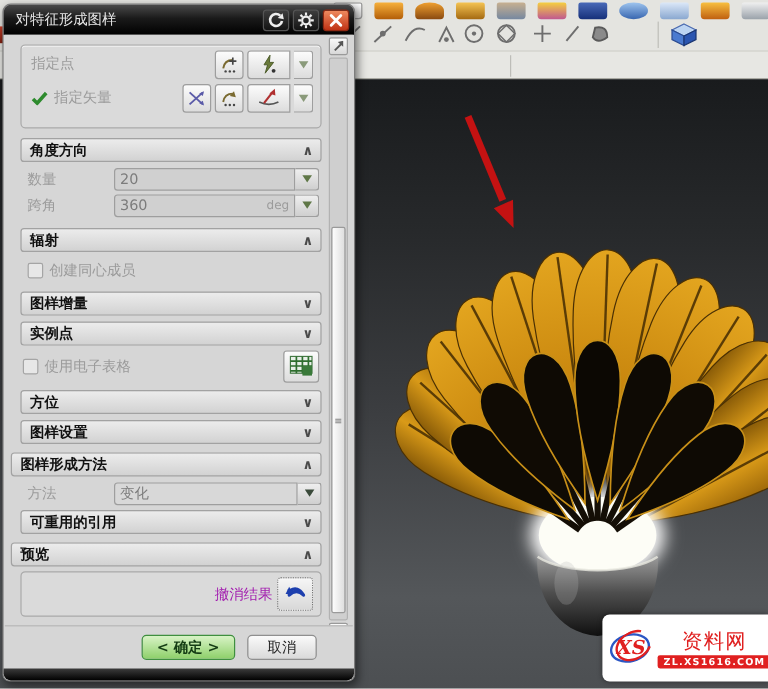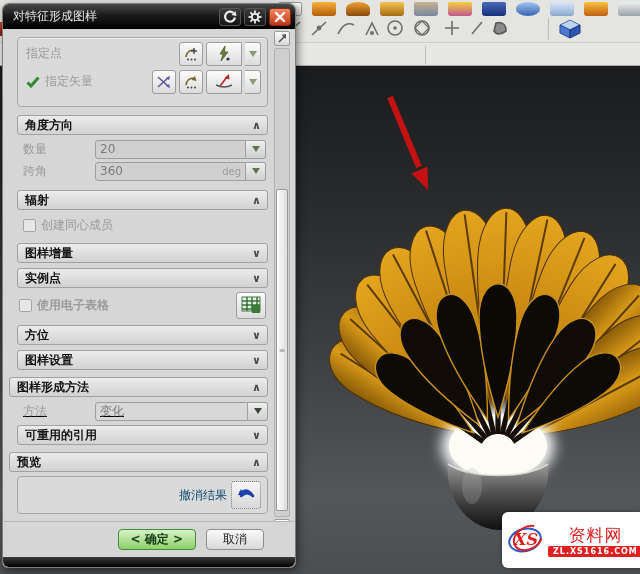--- a/index.html
+++ b/index.html
@@ -81,21 +81,21 @@
   .vrow .cap { flex:1; color:#9b9b9b; display:flex; align-items:center; gap:5px; }
   .icobtn { width:24px; height:24px; margin-left:3px; background:linear-gradient(#fcfcfc,#dcdcdc); border:1px solid #9e9e9e; border-radius:3px;
             display:flex; align-items:center; justify-content:center; }
   .icobtn.big { width:36px; }
   .icobtn.caret { width:16px; border-left:none; border-radius:0 3px 3px 0; }
   .icobtn.joinL { border-radius:3px 0 0 3px; }
 
   
   .preview-box { margin-top:4px; height:38px; background:#dadada; border:1px solid #a9a9a9; border-radius:4px;
                  display:flex; align-items:center; justify-content:flex-end; padding:0 6px; }
-  .undo-lbl { color:#0c4a6e; margin-right:4px; }
+  .undo-lbl { color:#a21caf; margin-right:4px; }
   .undo-btn { width:30px; height:28px; background:linear-gradient(#f6f6f6,#d8d8d8); border:1px dotted #777; border-radius:3px;
               display:flex; align-items:center; justify-content:center; }
   .dlg-footer { position:absolute; left:1px; right:1px; bottom:10px; height:36px; border-top:1px solid #b7b7b7;
                 display:flex; align-items:center; justify-content:flex-end; gap:10px; padding:0 30px 0 0; background:#d6d6d6; }
   .btn { height:21px; padding:0 12px; border-radius:4px; display:flex; align-items:center; justify-content:center; font-size:12px; }
   .btn.ok { background:linear-gradient(#d8f3c6,#8ed06a); border:1px solid #3f8f3f; color:#143c14; font-weight:bold; }
   .btn.cancel { background:linear-gradient(#fafafa,#d9d9d9); border:1px solid #8f8f8f; color:#222; min-width:58px; }
   .dlg-base { position:absolute; left:0; right:0; bottom:0; height:10px; background:linear-gradient(#3c3c3c,#000); border-radius:0 0 6px 6px; }
 </style>
 </head>
@@ -455,21 +455,21 @@
 
       <div class="sec-hdr">
         <span class="t">图样增量</span>
         <span class="chev">∨</span>
       </div>
       <div class="sec-hdr">
         <span class="t">实例点</span>
         <span class="chev">∨</span>
       </div>
 
-      <div class="row" style="height:30px; padding-left:2px;font-weight:bold;">
+      <div class="row" style="height:30px; padding-left:2px;">
         <span class="chk"></span>
         <span class="disabled-text" style="flex:1;">使用电子表格</span>
         <div class="icobtn" style="width:30px;height:27px;margin-right:2px;">
           <svg width="20" height="18" viewBox="0 0 20 18">
             <rect x="1" y="1" width="18" height="14" fill="#e8f0e8" stroke="#467a46"></rect>
             <g stroke="#2e6e2e" stroke-width="1.4">
                 <line x1="1" y1="5" x2="19" y2="5"></line>
                 <line x1="1" y1="9" x2="19" y2="9"></line>
                 <line x1="1" y1="13" x2="19" y2="13"></line>
                 <line x1="6" y1="1" x2="6" y2="15"></line>
@@ -487,21 +487,21 @@
       </div>
       <div class="sec-hdr">
         <span class="t">图样设置</span>
         <span class="chev">∨</span>
       </div>
 
       <div class="sec-hdr wide" style="margin-top:7px;gap:32px;">
         <span class="t">图样形成方法</span>
         <span class="chev">∧</span>
       </div>
-      <div class="row" style="padding-left:6px; margin-top:4px;text-decoration:underline;">
+      <div class="row" style="padding-left:6px; margin-top:4px;">
         <span class="lbl">方法</span>
         <div class="ctl">
           <div class="field" style="background:#d8d8d8;">
               <span>变化</span>
             </div>
           <div class="sqbtn">
               <span class="tri-down" style="border-top-color:#3a4a3a;"></span>
             </div>
         </div>
       </div>

